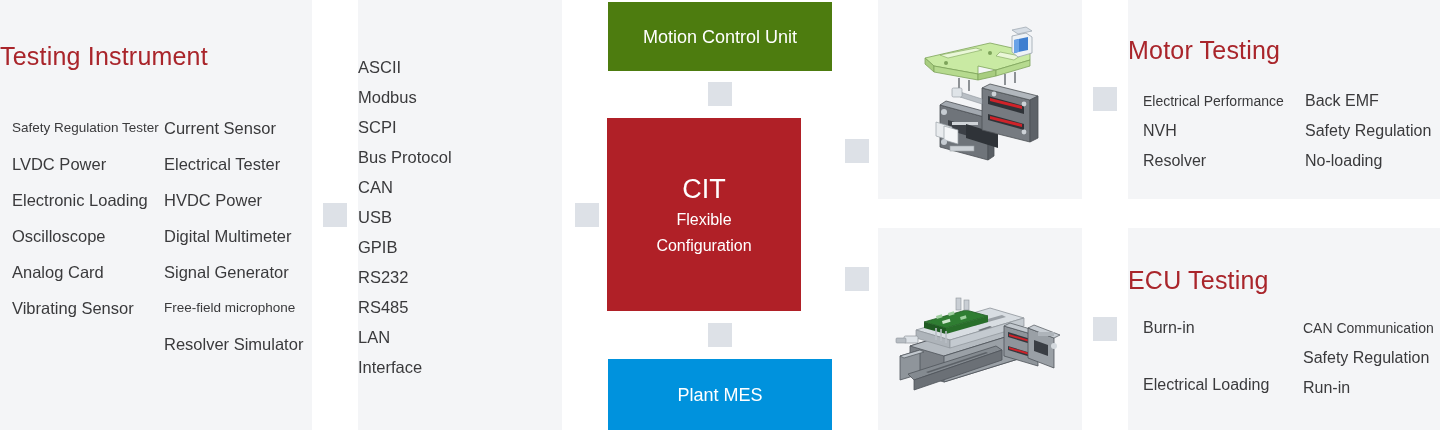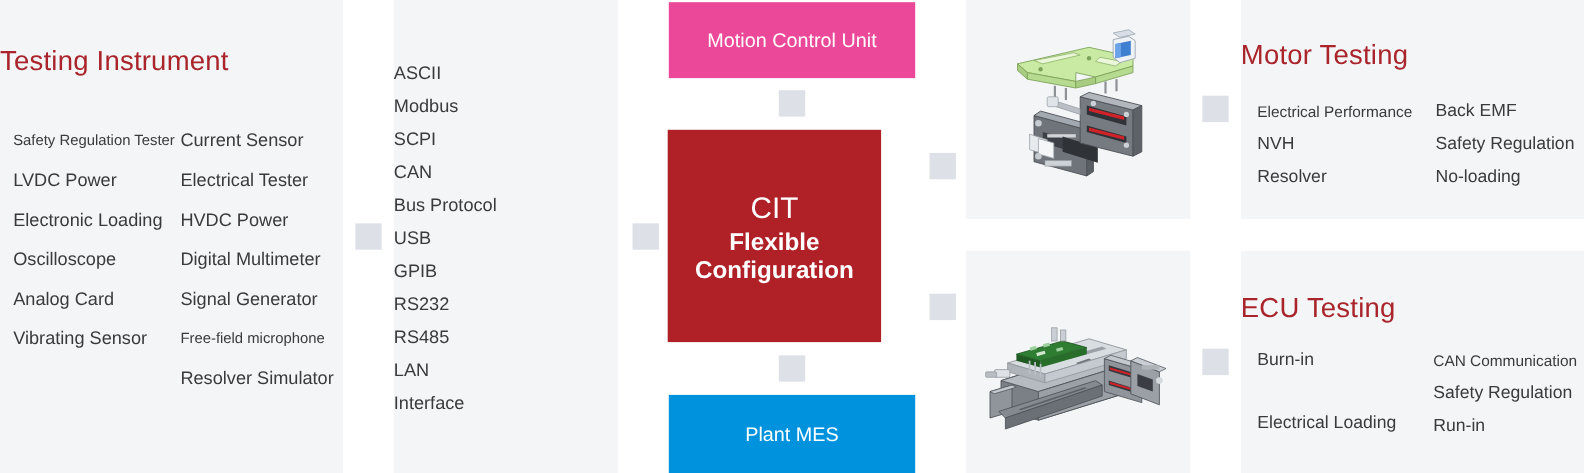--- a/index.html
+++ b/index.html
@@ -92,35 +92,34 @@
     text-align: center;
   }
   .block .big {
     font-size: 18px;
     line-height: 26px;
     white-space: nowrap;
   }
   #block-mcu {
     left: 608px; top: 2px;
     width: 224px; height: 69px;
-    background: #ec4899;
+    background: #4d7c0f;
   }
   #block-cit {
     left: 607px; top: 118px;
     width: 194px; height: 193px;
     background: #b02027;
   }
   #block-cit .cit-main {
     font-size: 27px;
     line-height: 36px;
   }
   #block-cit .cit-sub {
-    font-size: 22px;
+    font-size: 16px;
     line-height: 26px;
-    font-weight: bold;
   }
   #block-mes {
     left: 608px; top: 359px;
     width: 224px; height: 71px;
     background: #0092dd;
   }
 
   
   .test-list {
     position: absolute;
@@ -176,22 +175,22 @@
   </div>
 
   <div class="connector" style="left:323px; top:203px;"></div>
 
   <div class="panel" id="panel-protocol" style="left:358px; top:0px; width:204px; height:430px;"></div>
 
   <div class="protocol-list">
     <div class="protocol-item">ASCII</div>
     <div class="protocol-item">Modbus</div>
     <div class="protocol-item">SCPI</div>
+    <div class="protocol-item">Bus Protocol</div>
     <div class="protocol-item">CAN</div>
-    <div class="protocol-item">Bus Protocol</div>
     <div class="protocol-item">USB</div>
     <div class="protocol-item">GPIB</div>
     <div class="protocol-item">RS232</div>
     <div class="protocol-item">RS485</div>
     <div class="protocol-item">LAN</div>
     <div class="protocol-item">Interface</div>
   </div>
 
   <div class="connector" style="left:575px; top:203px;"></div>
 

